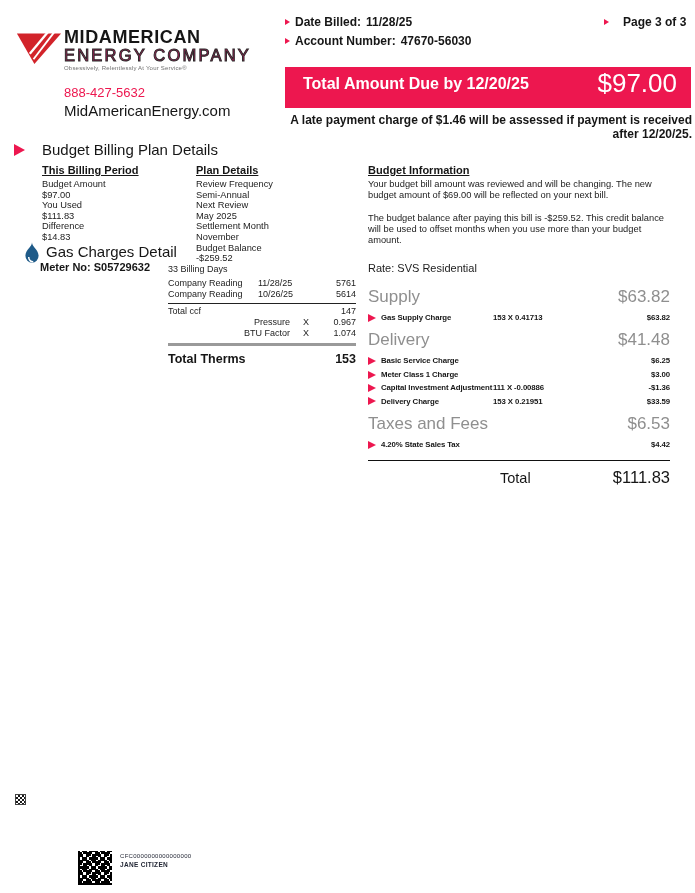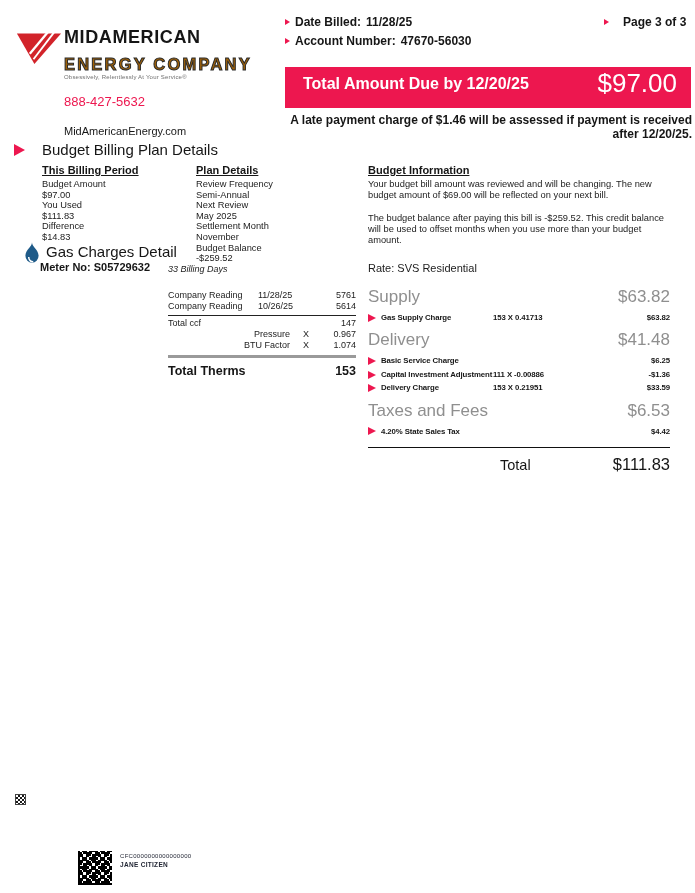--- a/index.html
+++ b/index.html
@@ -4,25 +4,25 @@
 <style>
   * { margin:0; padding:0; box-sizing:border-box; }
   body { background:#e8e8e8; font-family:"Liberation Sans", sans-serif; }
   .page { position:relative; width:695px; height:893px; background:#fff; margin:0 auto; overflow:hidden; color:#111; }
 
   
   .logo-block { position:absolute; left:16px; top:28px; display:flex; align-items:flex-start; }
   .logo-mark { width:46px; height:40px; margin-top:3px; }
   .logo-text { margin-left:2px; }
   .brand-line1 { font-size:18px; font-weight:800; letter-spacing:.6px; color:#161616; line-height:18px; }
-  .brand-line2 { font-size:16.5px; font-weight:700; letter-spacing:2.2px; color:#a16207;
-                 -webkit-text-stroke:1px #2a2a2a; line-height:16px; margin-top:10px; }
+  .brand-line2 { font-size:16.5px; font-weight:400; letter-spacing:2.2px; color:#be185d;
+                 -webkit-text-stroke:1px #2a2a2a; line-height:16px; margin-top:1px; }
   .brand-tagline { font-size:6px; color:#6f6f6f; margin-top:2px; letter-spacing:.2px; }
   .brand-phone { font-size:13px; color:#ED174F; margin-top:14px; }
-  .brand-site { font-size:11px; color:#161616; margin-top:16px; }
+  .brand-site { font-size:15px; color:#161616; margin-top:2px; }
 
   
   .hdr-line { position:absolute; display:flex; align-items:center; gap:5px; font-size:12px; font-weight:700; color:#161616; }
   .hdr-date { left:285px; top:15px; }
   .hdr-acct { left:285px; top:34px; }
   .hdr-page { left:604px; top:15px; gap:14px; }
   .tri-sm { width:0; height:0; border-left:5px solid #ED174F; border-top:3.5px solid transparent; border-bottom:3.5px solid transparent; }
 
   .banner { position:absolute; left:285px; top:67px; width:406px; height:41px; background:#ED174F;
             display:flex; align-items:center; justify-content:space-between; padding:0 14px 8px 18px; }
@@ -37,21 +37,21 @@
   
   .col { position:absolute; top:164px; }
   .col-title { font-size:11px; font-weight:700; text-decoration:underline; color:#161616; margin-bottom:3px; white-space:nowrap; }
   .kv { display:flex; justify-content:space-between; font-size:9.3px; line-height:10.6px; color:#1c1c1c;flex-direction:column; }
   .bi-p { font-size:9.3px; line-height:11.3px; color:#1c1c1c; margin-bottom:11px; }
 
   
   .flame { position:absolute; left:22px; top:241px; width:20px; height:23px; }
   .meter { position:absolute; left:40px; top:261px; font-size:11px; font-weight:600; color:#161616; }
   .usage { position:absolute; left:168px; top:264px; width:188px; font-size:9px; color:#1c1c1c; }
-  .u-days { margin-bottom:16px;font-style:italic; }
+  .u-days { margin-bottom:4px; }
   .u-read { display:grid; grid-template-columns:90px 52px 1fr; line-height:11px; }
   .u-read .rv { text-align:right; }
   .u-rule1 { border-top:1px solid #222; margin:3px 0 2px; }
   .u-ccf { display:flex; justify-content:space-between; line-height:11px; }
   .u-factor { display:grid; grid-template-columns:1fr 20px 40px; line-height:11px; }
   .u-factor .fl { text-align:right; padding-right:6px; }
   .u-factor .fx { text-align:center; }
   .u-factor .fv { text-align:right; }
   .u-rule2 { border-top:3px solid #9a9a9a; margin:4px 0 6px; }
   .u-therms { display:flex; justify-content:space-between; font-size:12.5px; font-weight:700; color:#161616; }
@@ -228,20 +228,26 @@
       <span>$41.48</span>
     </div>
     <div class="chg-row">
       <span class="tri-item"></span>
       <span>Basic Service Charge</span>
       <span class="calc"></span>
       <span class="amt">$6.25</span>
     </div>
     <div class="chg-row">
       <span class="tri-item"></span>
+      <span>Meter Class 1 Charge</span>
+      <span class="calc"></span>
+      <span class="amt">$3.00</span>
+    </div>
+    <div class="chg-row">
+      <span class="tri-item"></span>
       <span>Capital Investment Adjustment</span>
       <span class="calc">111 X -0.00886</span>
       <span class="amt">-$1.36</span>
     </div>
     <div class="chg-row">
       <span class="tri-item"></span>
       <span>Delivery Charge</span>
       <span class="calc">153 X 0.21951</span>
       <span class="amt">$33.59</span>
     </div>

